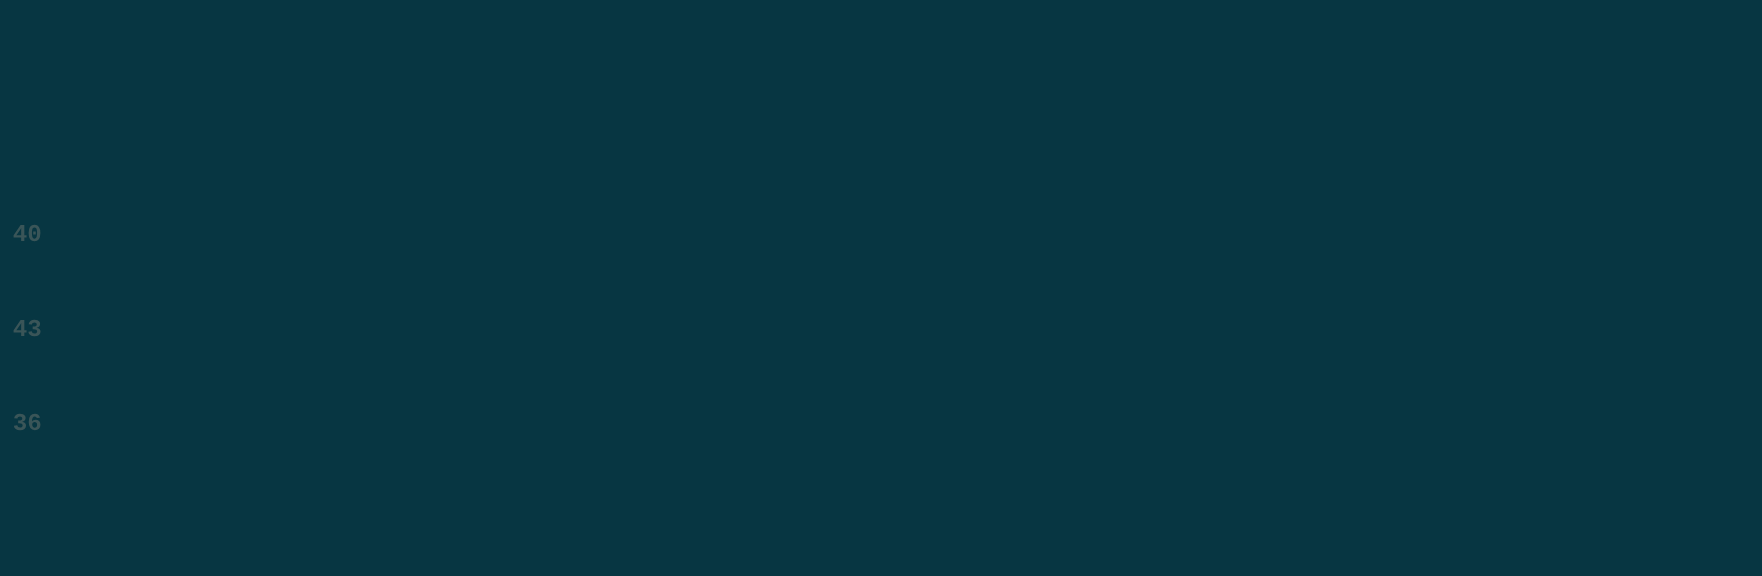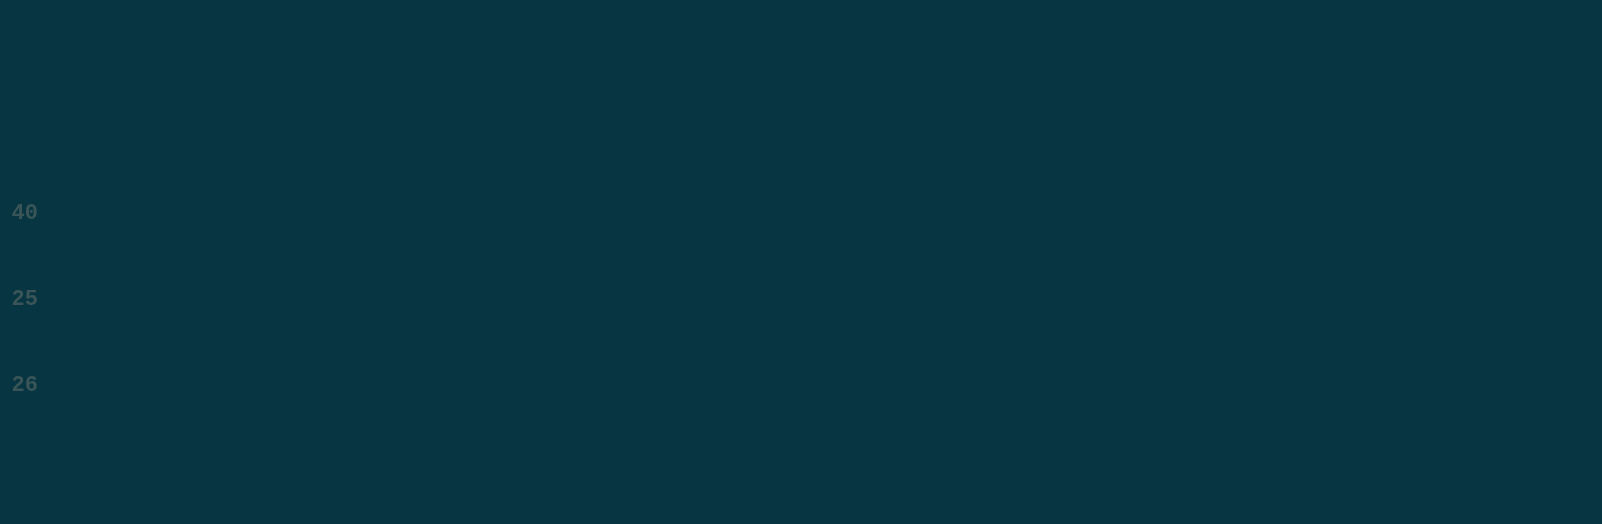--- a/index.html
+++ b/index.html
@@ -48,25 +48,25 @@
 
 
 
 
 <div>
   <div class="line">
     <span class="gutter gutter-dim">40</span>
     <span class="content editor-text"></span>
   </div>
   <div class="line">
-    <span class="gutter gutter-dim">25</span>
+    <span class="gutter gutter-dim">43</span>
     <span class="content editor-text"></span>
   </div>
   <div class="line">
-    <span class="gutter gutter-dim">26</span>
+    <span class="gutter gutter-dim">36</span>
     <span class="content editor-text"></span>
   </div>
 </div>
 
 
 
 
 
 
 

